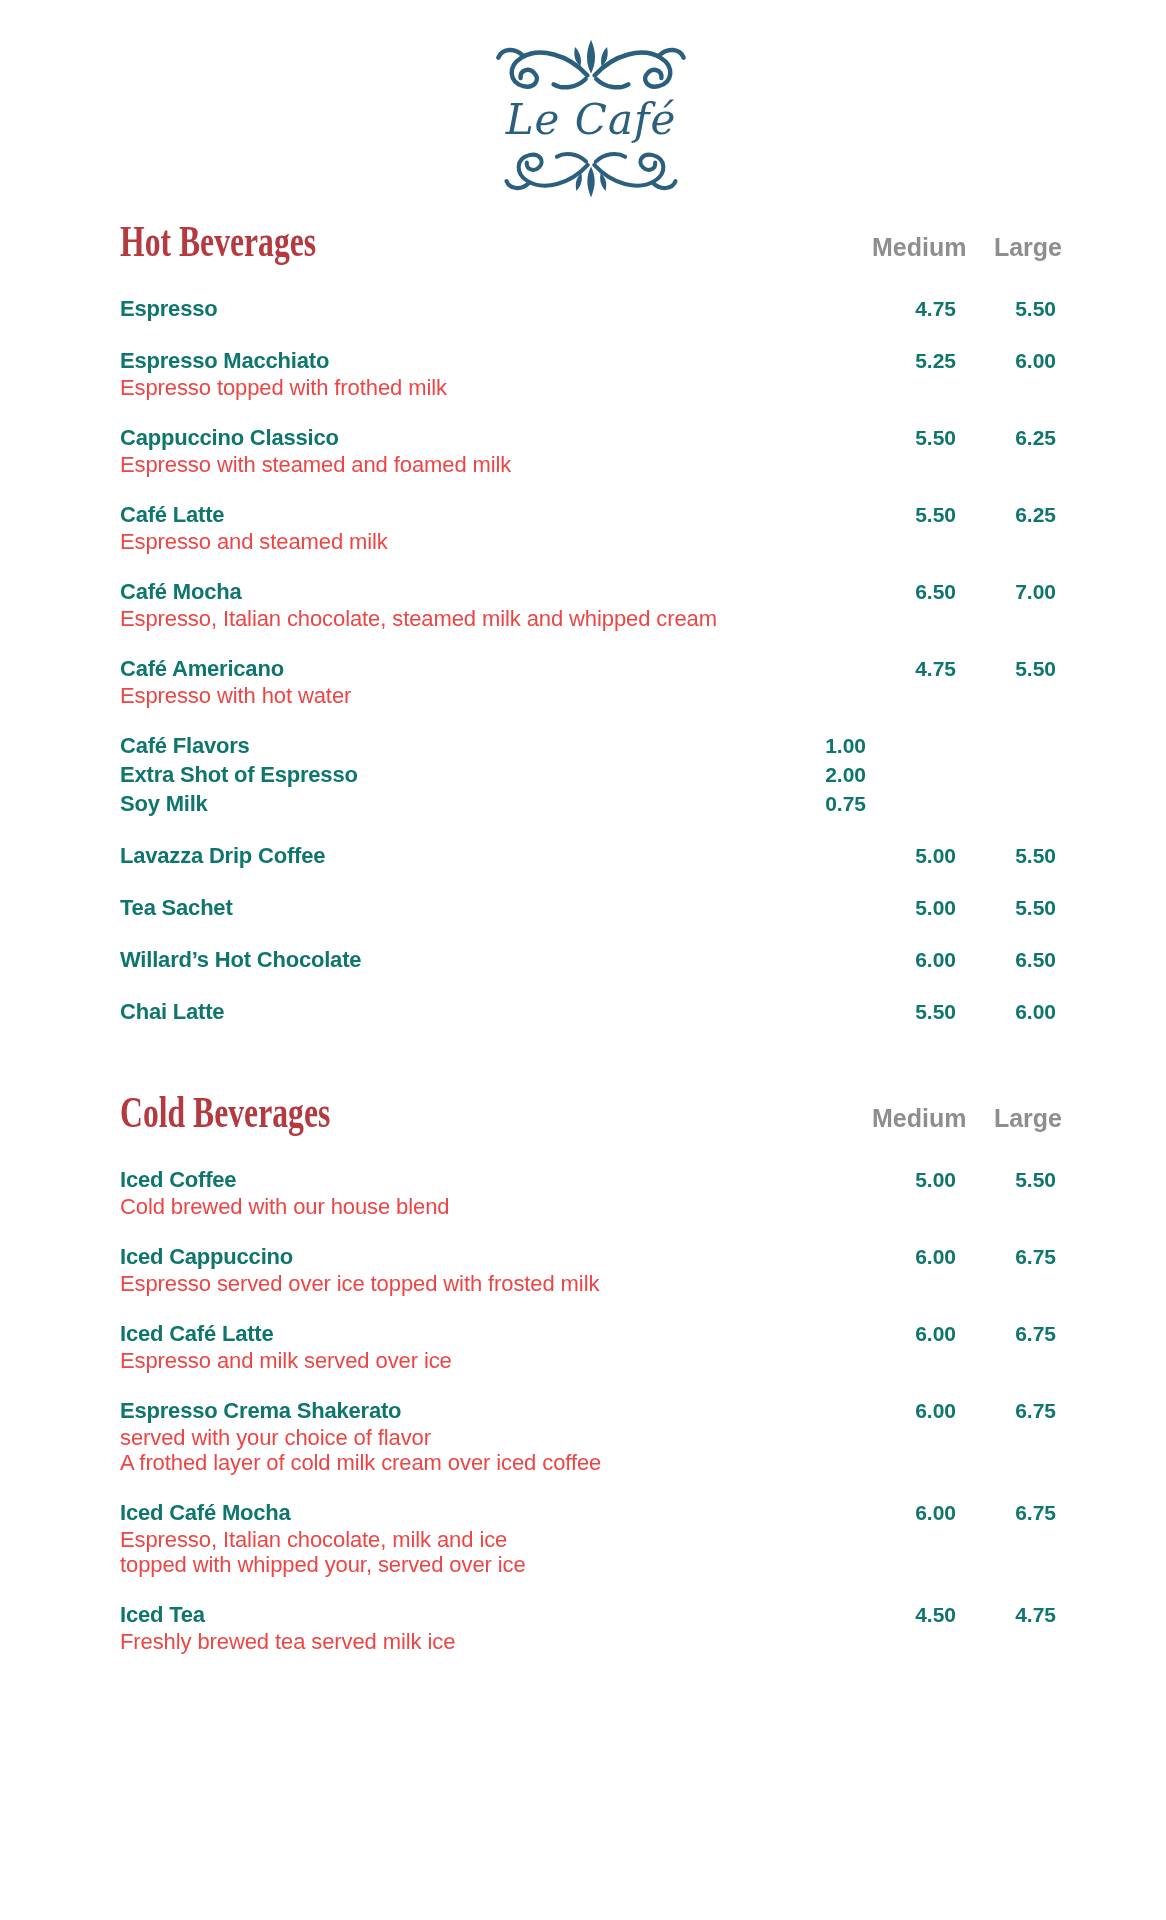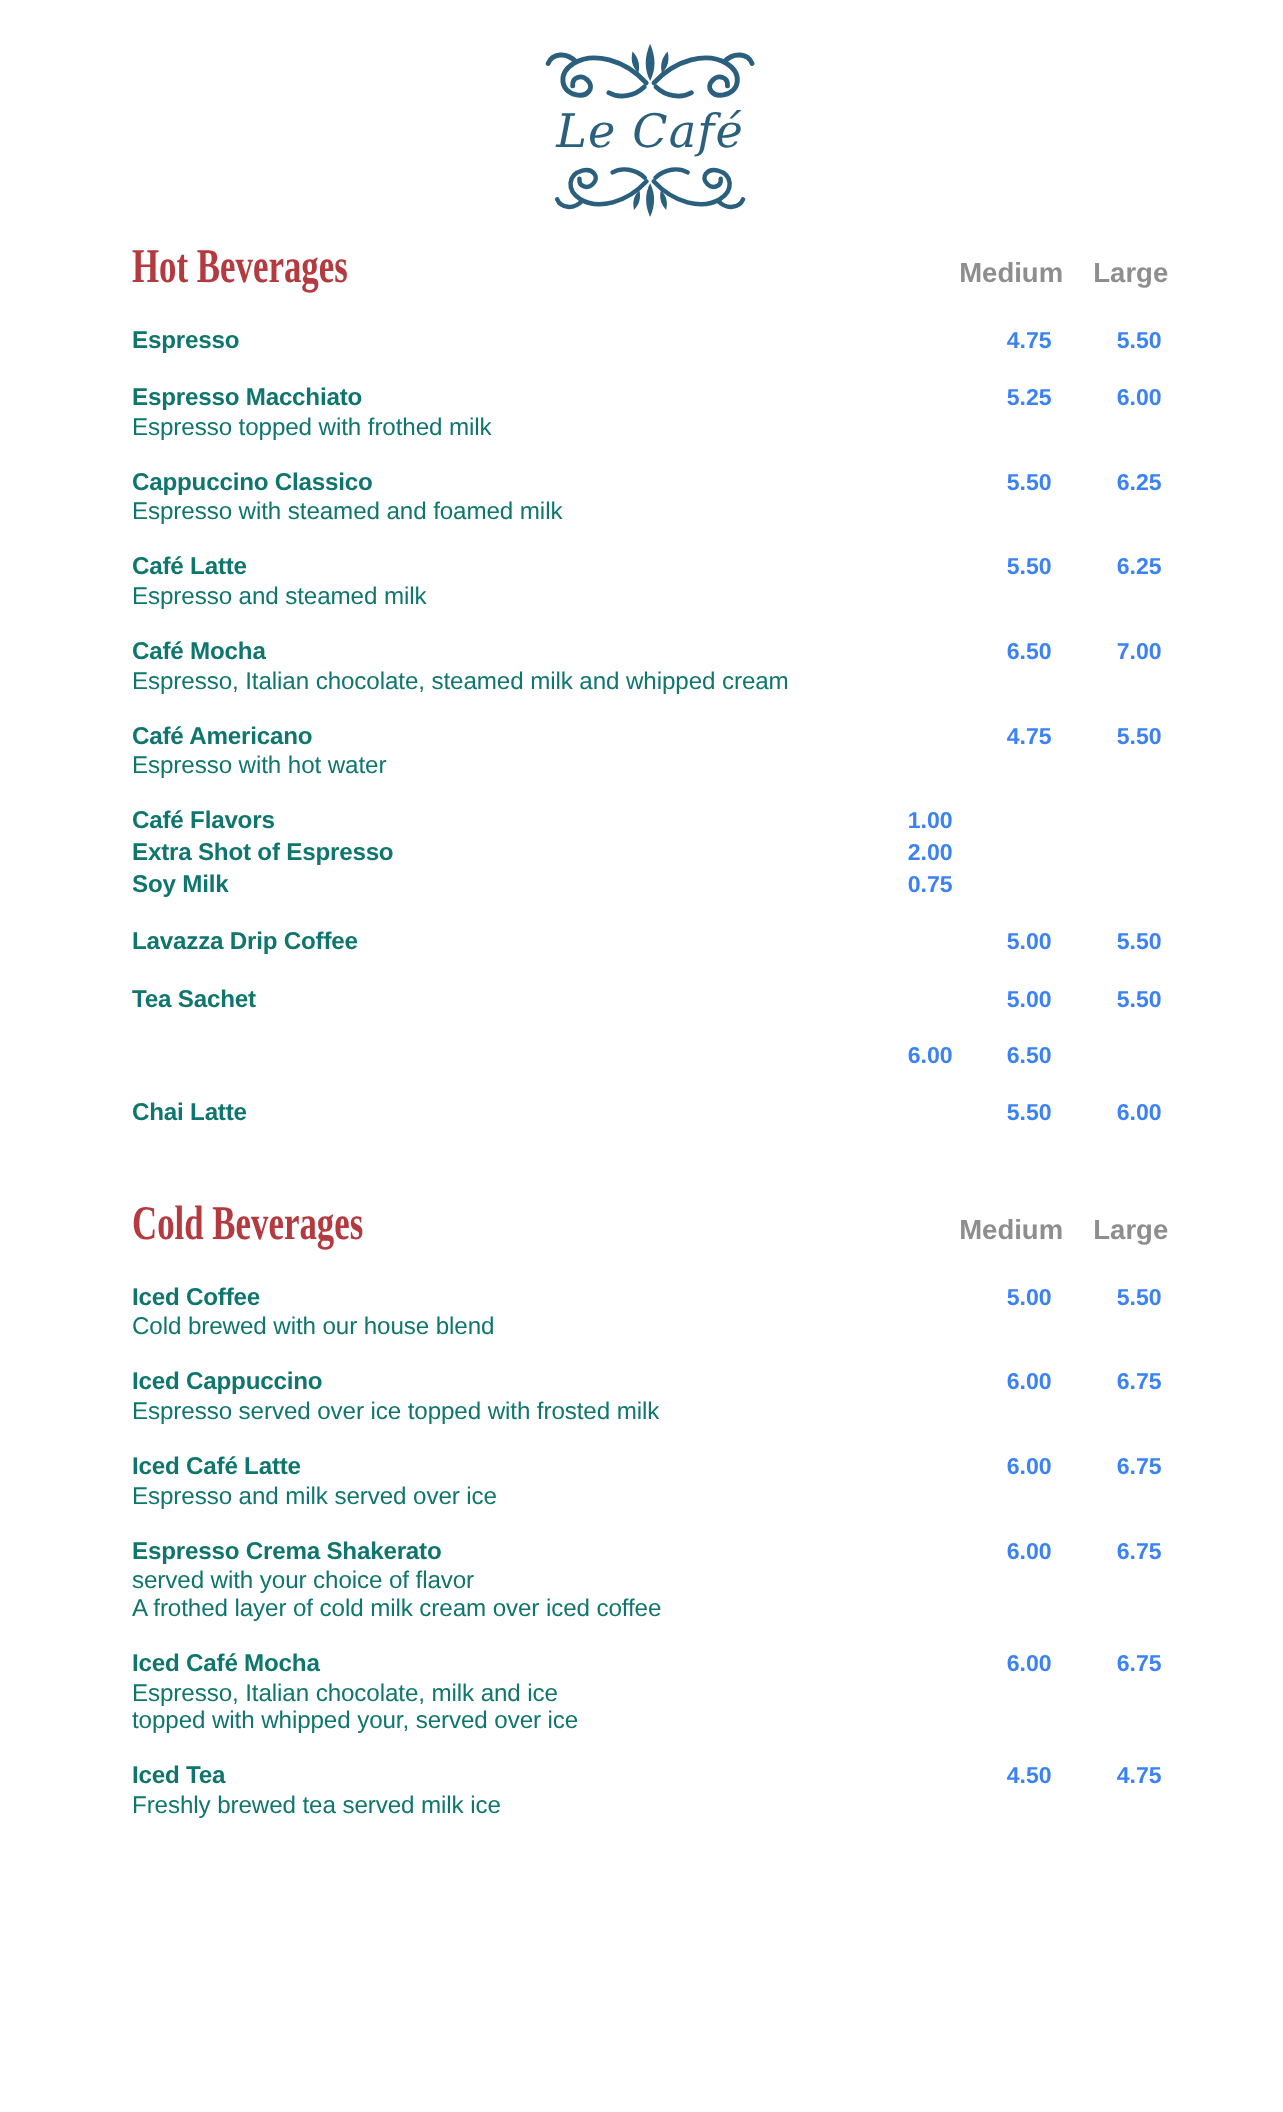--- a/index.html
+++ b/index.html
@@ -43,25 +43,25 @@
   .rows .row { margin-top:25px; }
   .rows .row:first-child { margin-top:31px; }
   .rows .row.addon-row + .row.addon-row { margin-top:2px; }
 
   .item-name {
     font-weight:bold; font-size:22px; line-height:26px;
     letter-spacing:-0.2px; color:#0f766e;
   }
   .item-desc { margin-top:1px; }
   .item-desc div {
-    font-size:22px; line-height:25px; color:#0f766e; letter-spacing:-0.1px;
+    font-size:22px; line-height:25px; color:#ef4444; letter-spacing:-0.1px;
   }
   .price {
     font-weight:bold; font-size:21px; line-height:26px;
-    text-align:right; padding-right:6px; color:#3b82f6;
+    text-align:right; padding-right:6px; color:#0f766e;
     font-variant-numeric:tabular-nums;
   }
 </style>
 </head>
 <body>
 
 <div class="page">
 
   <div class="logo">
     <svg viewBox="0 0 220 64" width="196" height="57" aria-hidden="true">
@@ -224,20 +224,24 @@
     <div class="cell">
       <div class="item-name">Tea Sachet</div>
       <div class="item-desc"></div>
     </div>
     <div class="price"></div>
     <div class="price">5.00</div>
     <div class="price">5.50</div>
   </div>
 
   <div class="row">
+    <div class="cell">
+      <div class="item-name">Willard’s Hot Chocolate</div>
+      <div class="item-desc"></div>
+    </div>
     <div class="price"></div>
     <div class="price">6.00</div>
     <div class="price">6.50</div>
   </div>
 
   <div class="row">
     <div class="cell">
       <div class="item-name">Chai Latte</div>
       <div class="item-desc"></div>
     </div>

